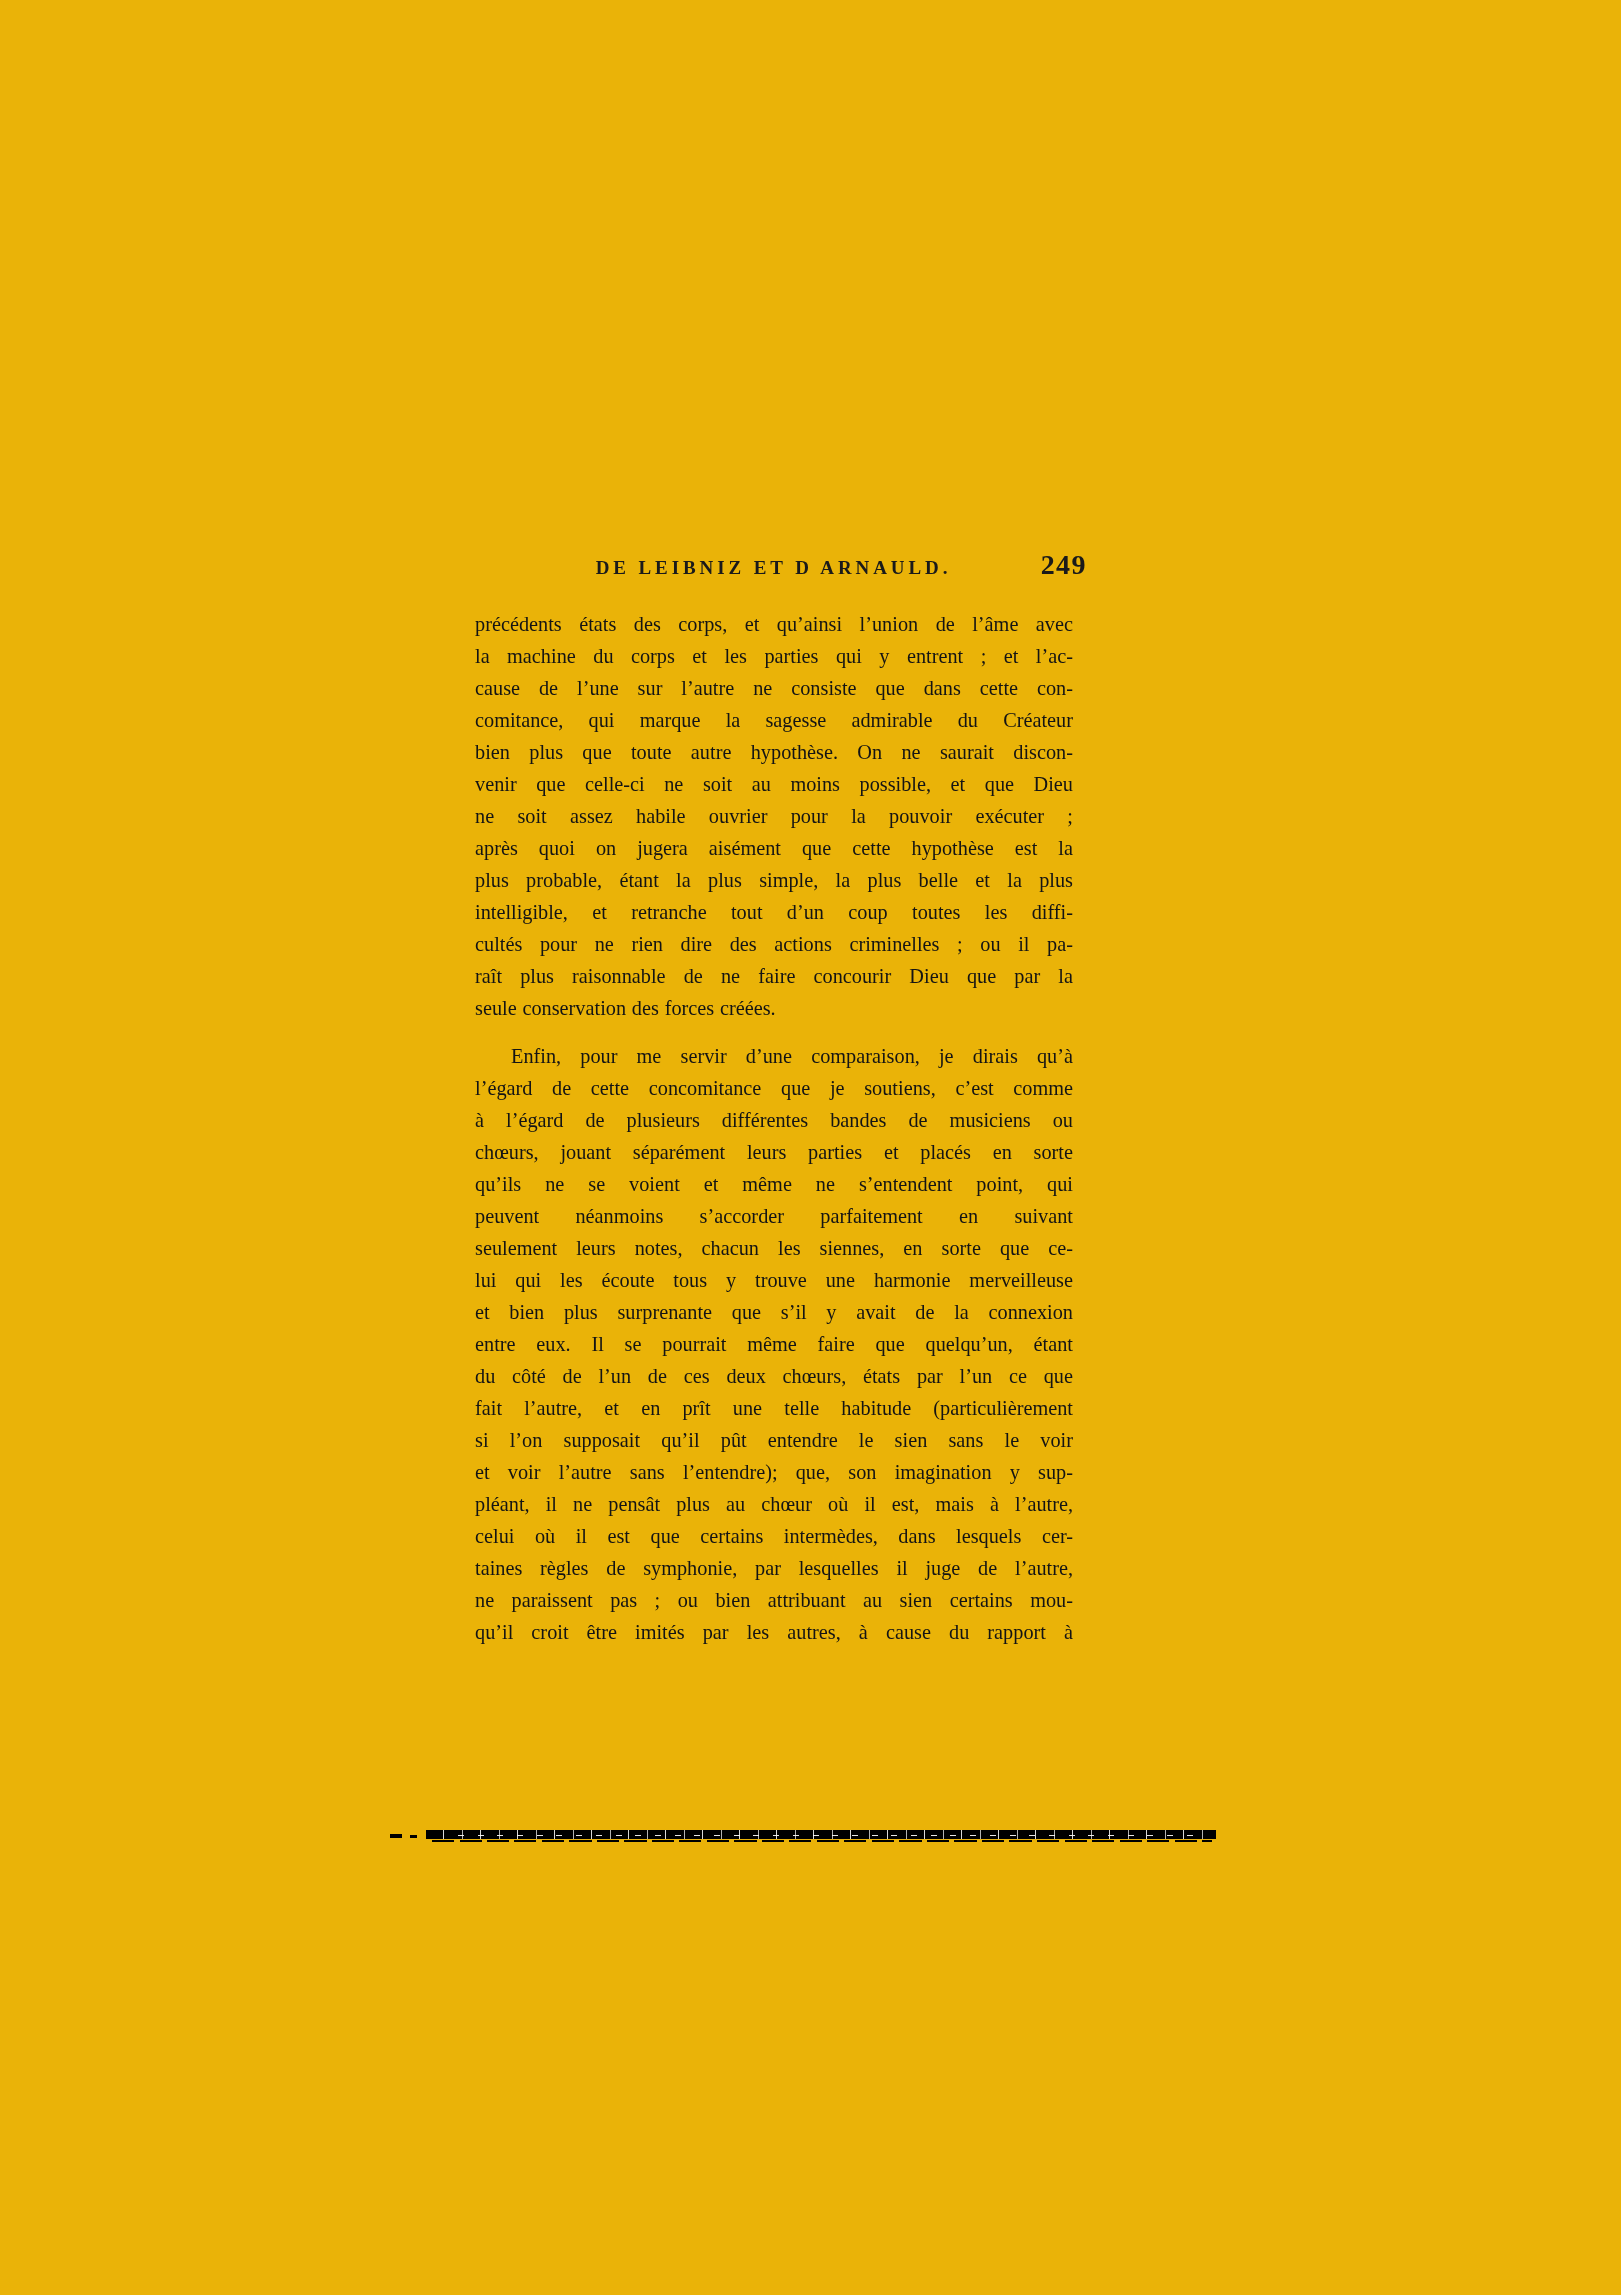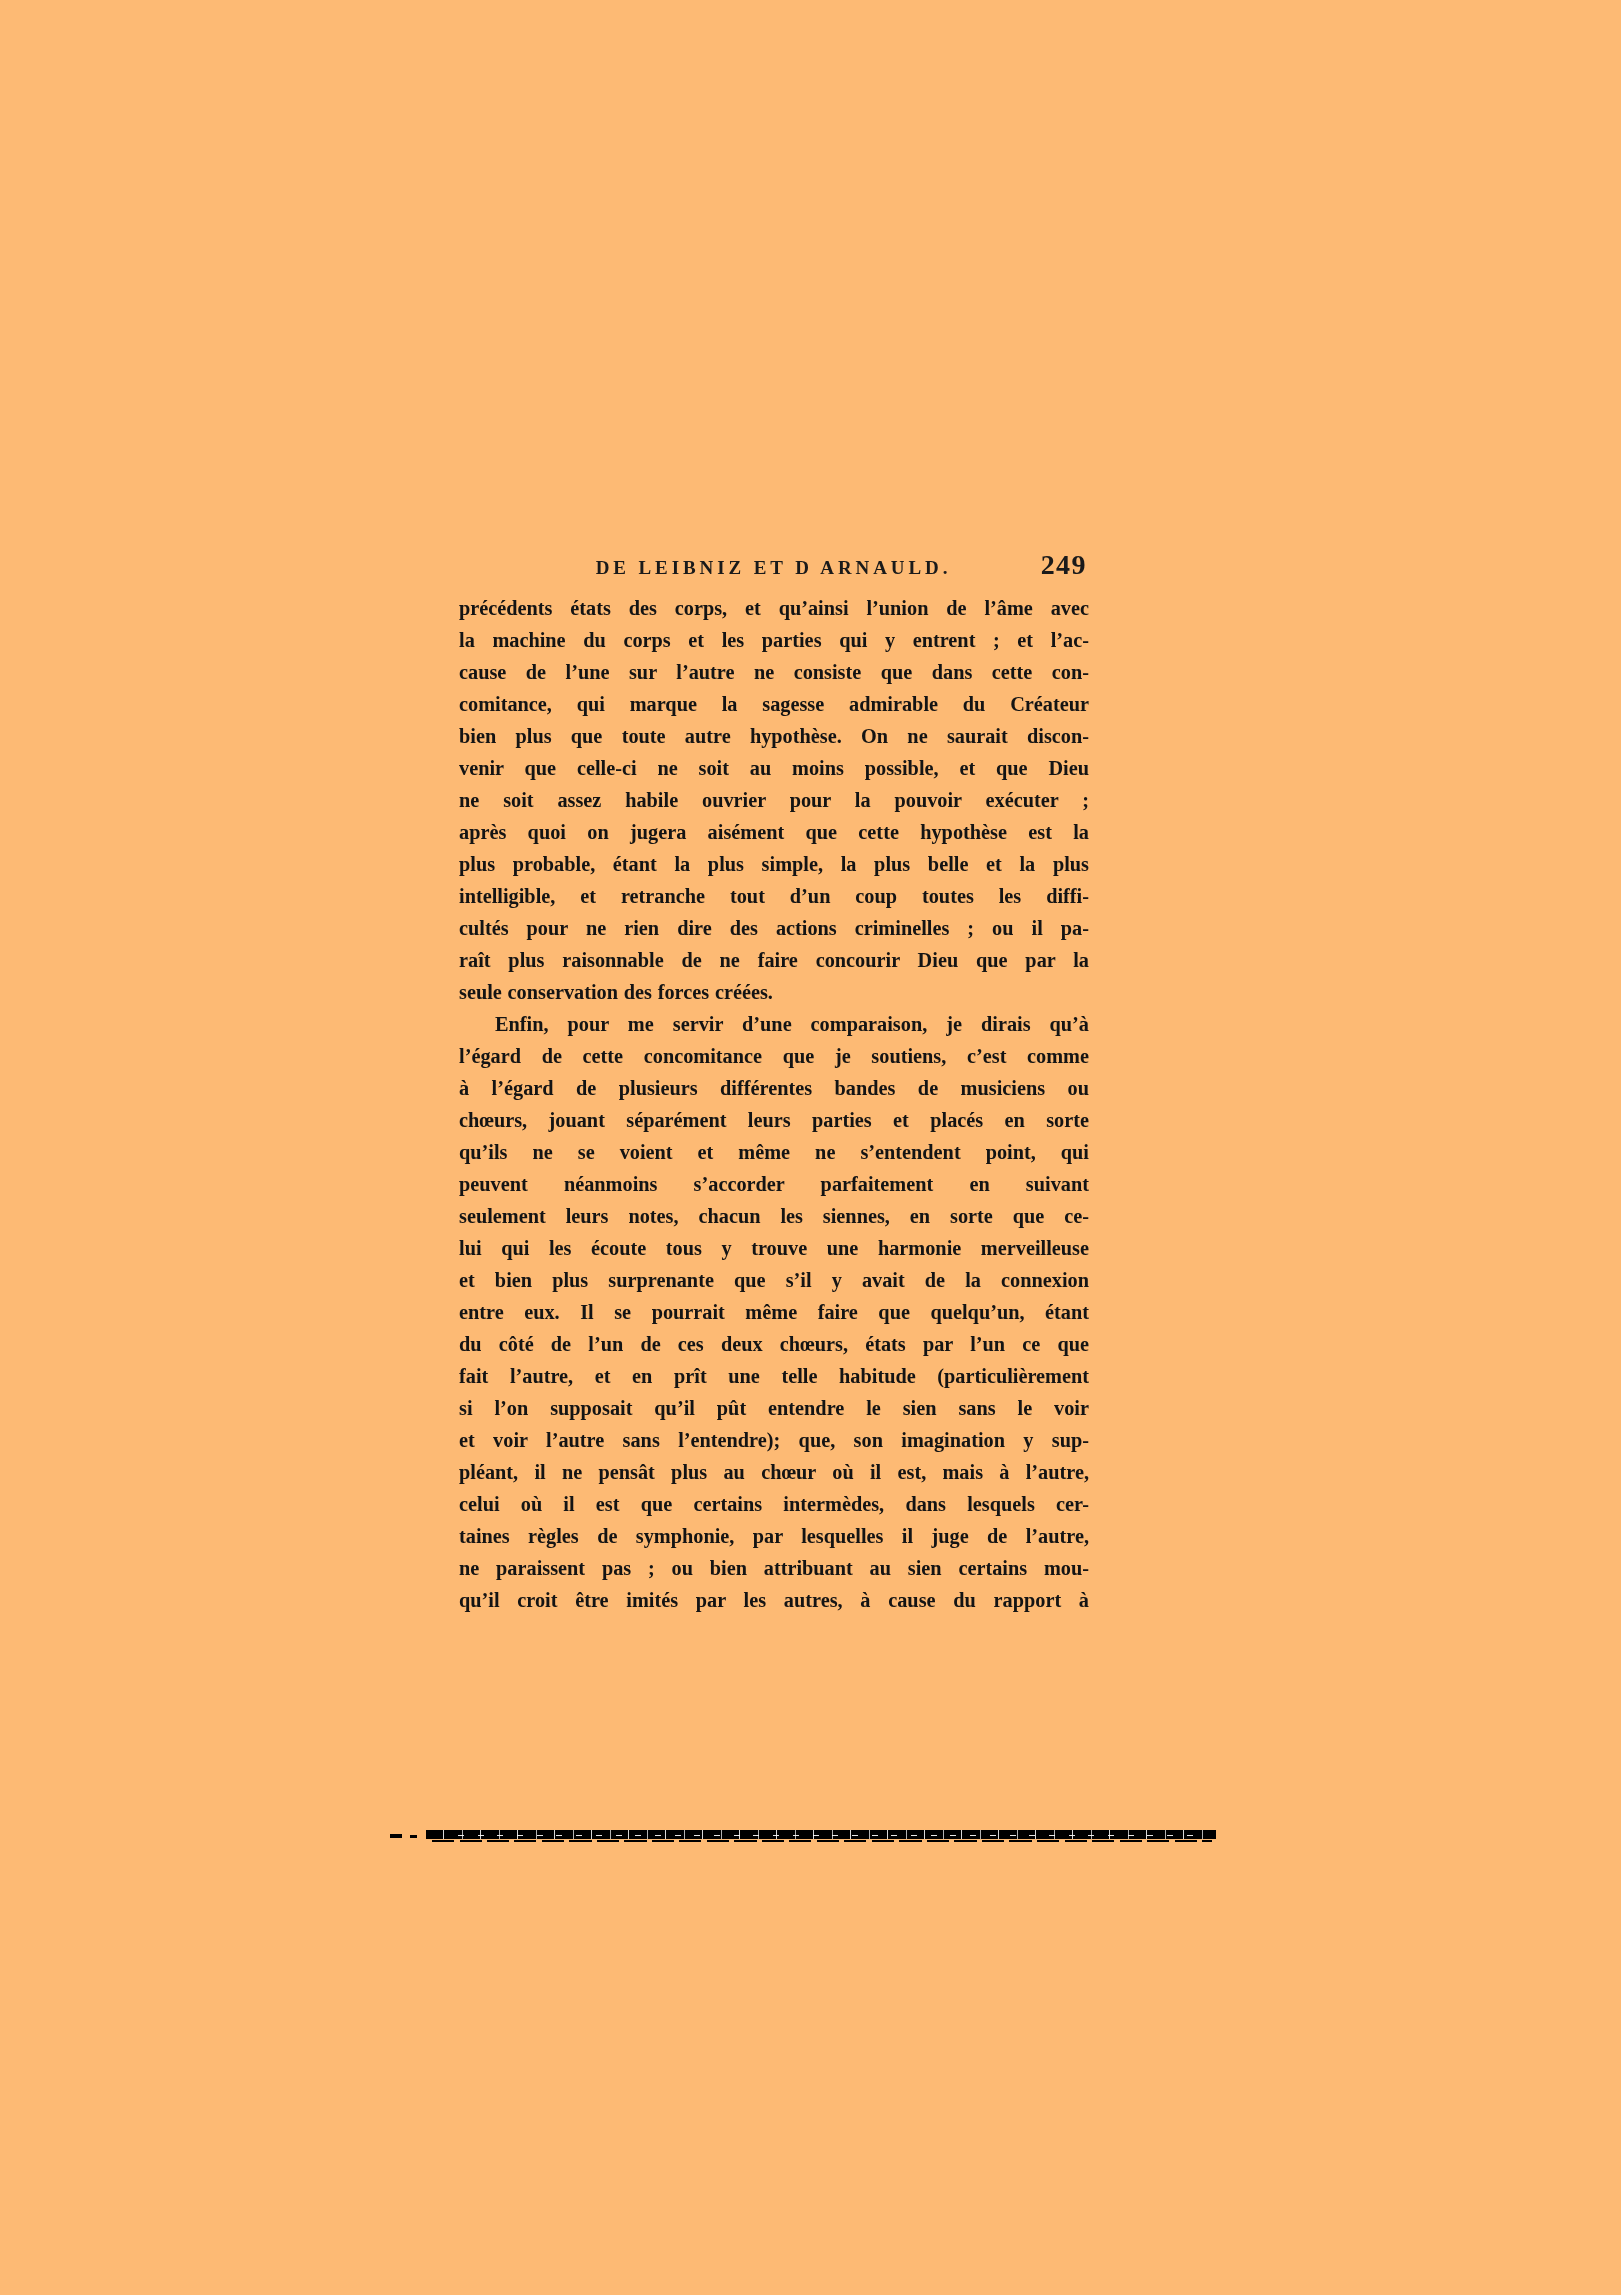--- a/index.html
+++ b/index.html
@@ -4,21 +4,21 @@
 <style>
   html, body {
     margin: 0;
     padding: 0;
     background: #ffffff;
   }
   .page {
     position: relative;
     width: 1621px;
     height: 2295px;
-    background: #fdba74;
+    background: #eab308;
     overflow: hidden;
     font-family: "Liberation Serif", serif;
     color: #161616;
   }
   
   .header-row {
     position: absolute;
     left: 459px;
     top: 552px;
     width: 629px;
@@ -49,21 +49,21 @@
   
   .text-column {
     position: absolute;
     left: 459px;
     top: 592px;
     width: 630px;
     font-size: 20.3px;
     line-height: 32px;
     color: #141414;
   }
-  .paragraph { margin: 0; padding: 0; font-weight: bold; }
+  .paragraph { margin: 16px; padding: 0; }
   .line {
     text-align: justify;
     text-align-last: justify;
     height: 32px;
     overflow: hidden;
     white-space: normal;
     word-spacing: 0.7px;
   }
   .line.indent { padding-left: 36px; }
   .line.flush-left { text-align-last: left; }

